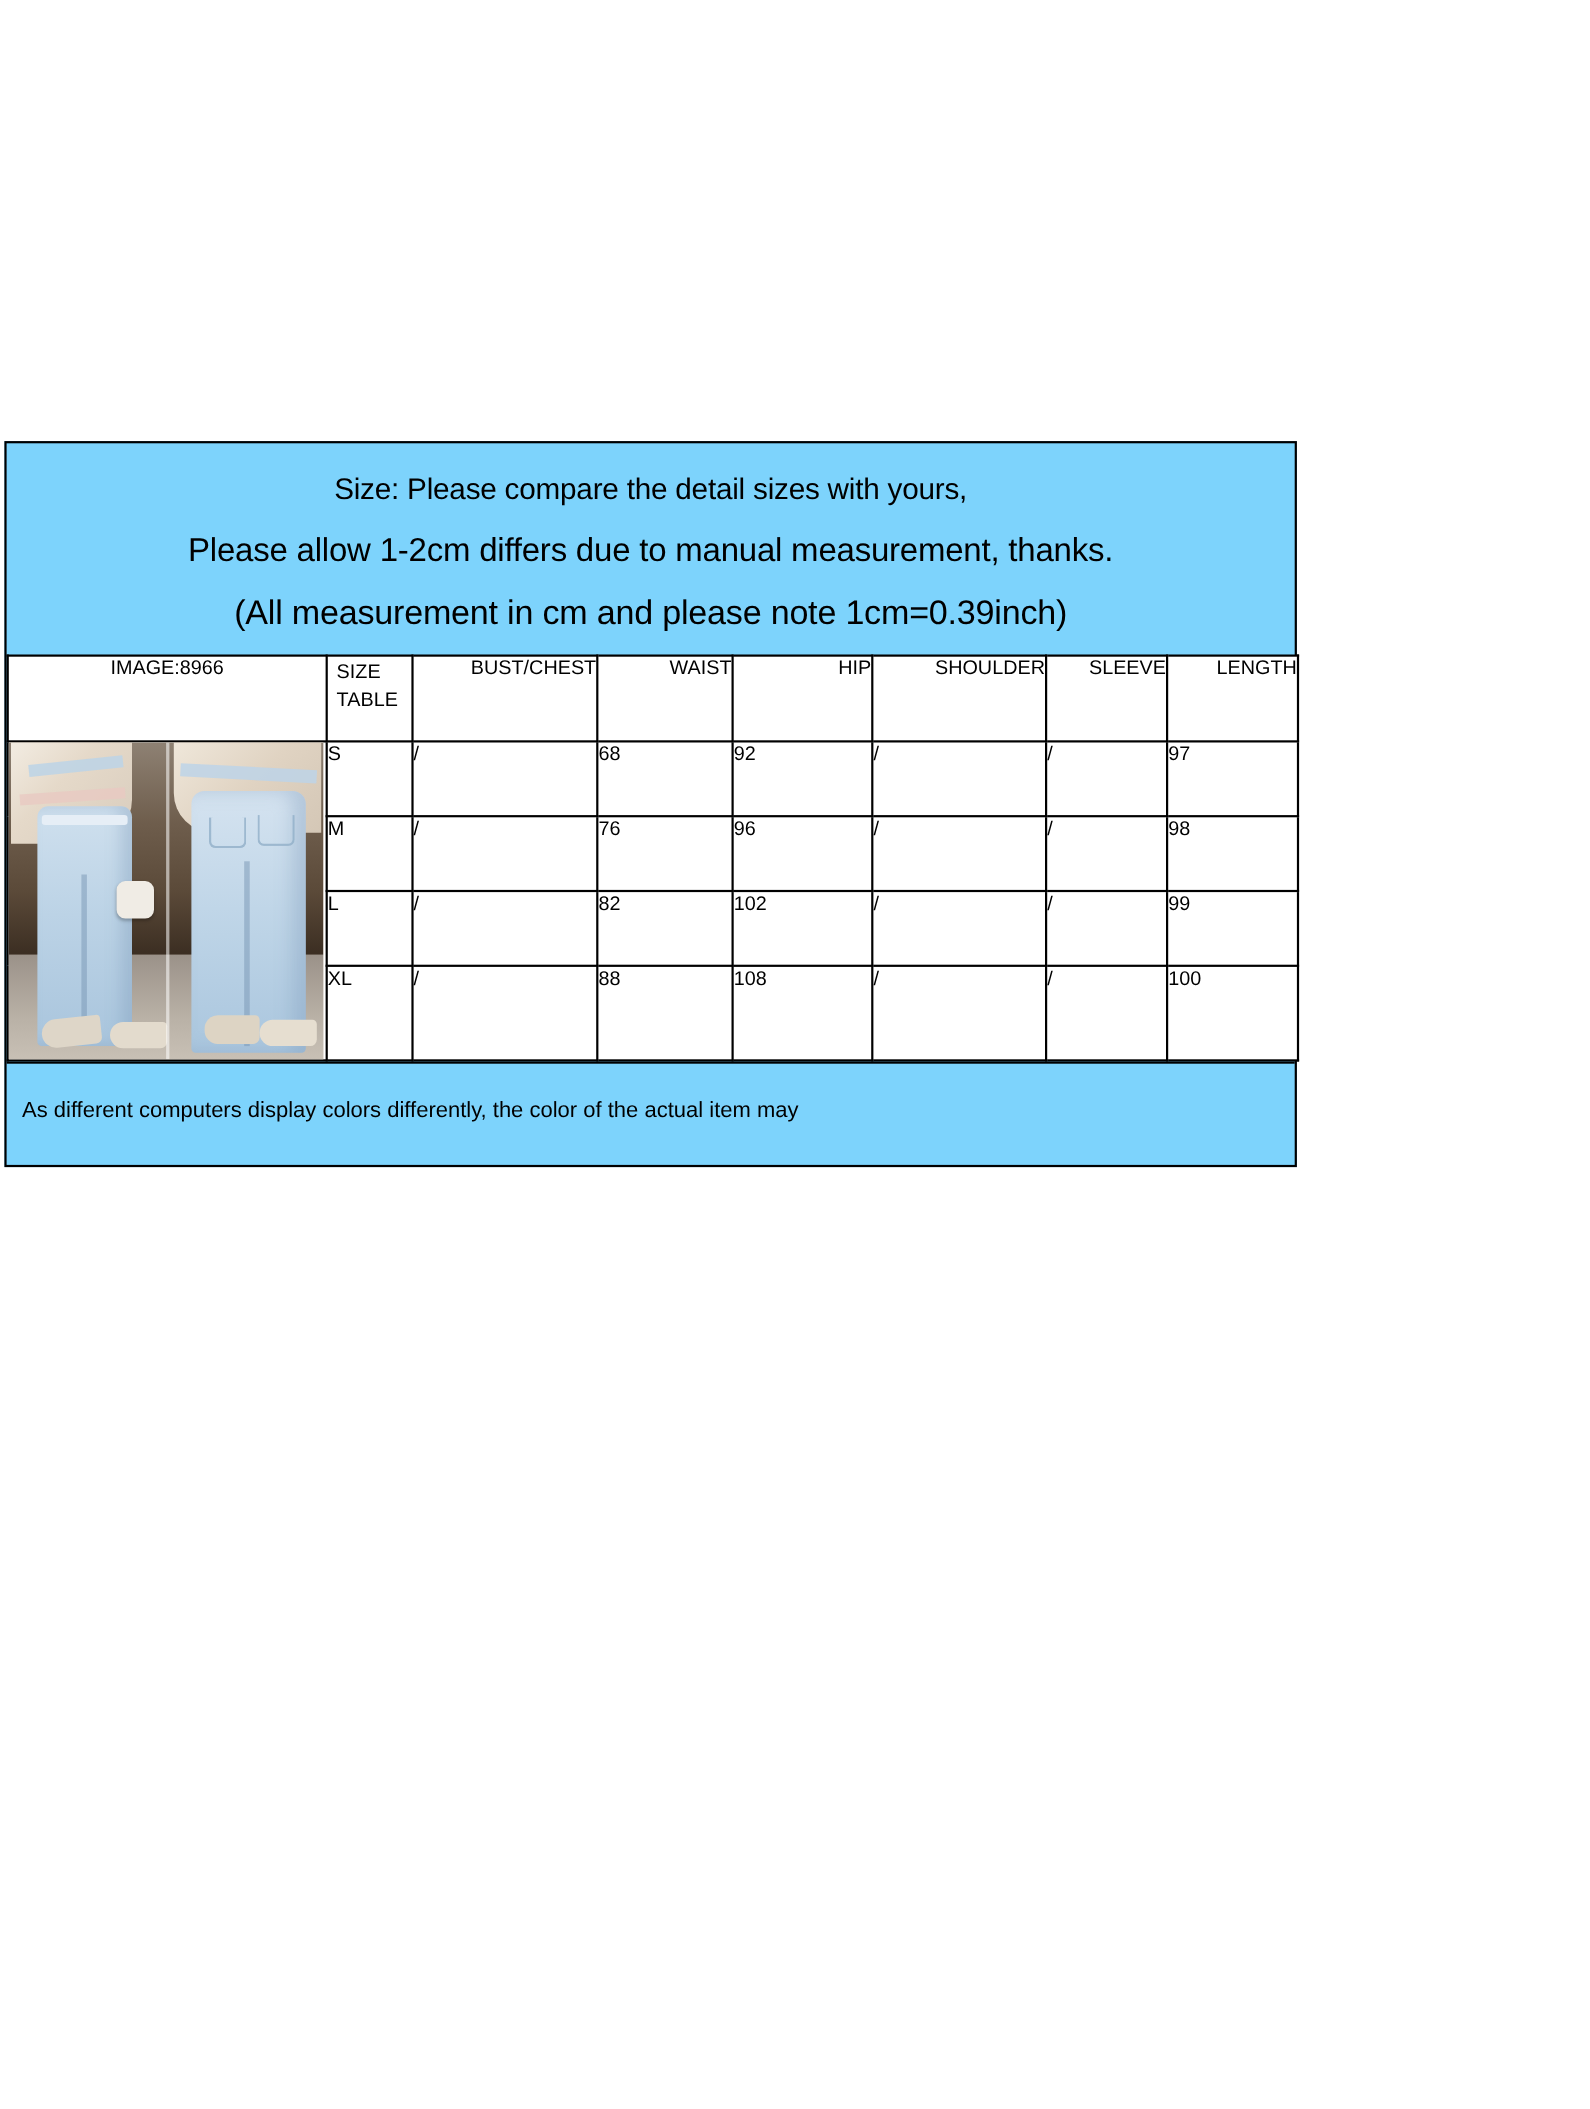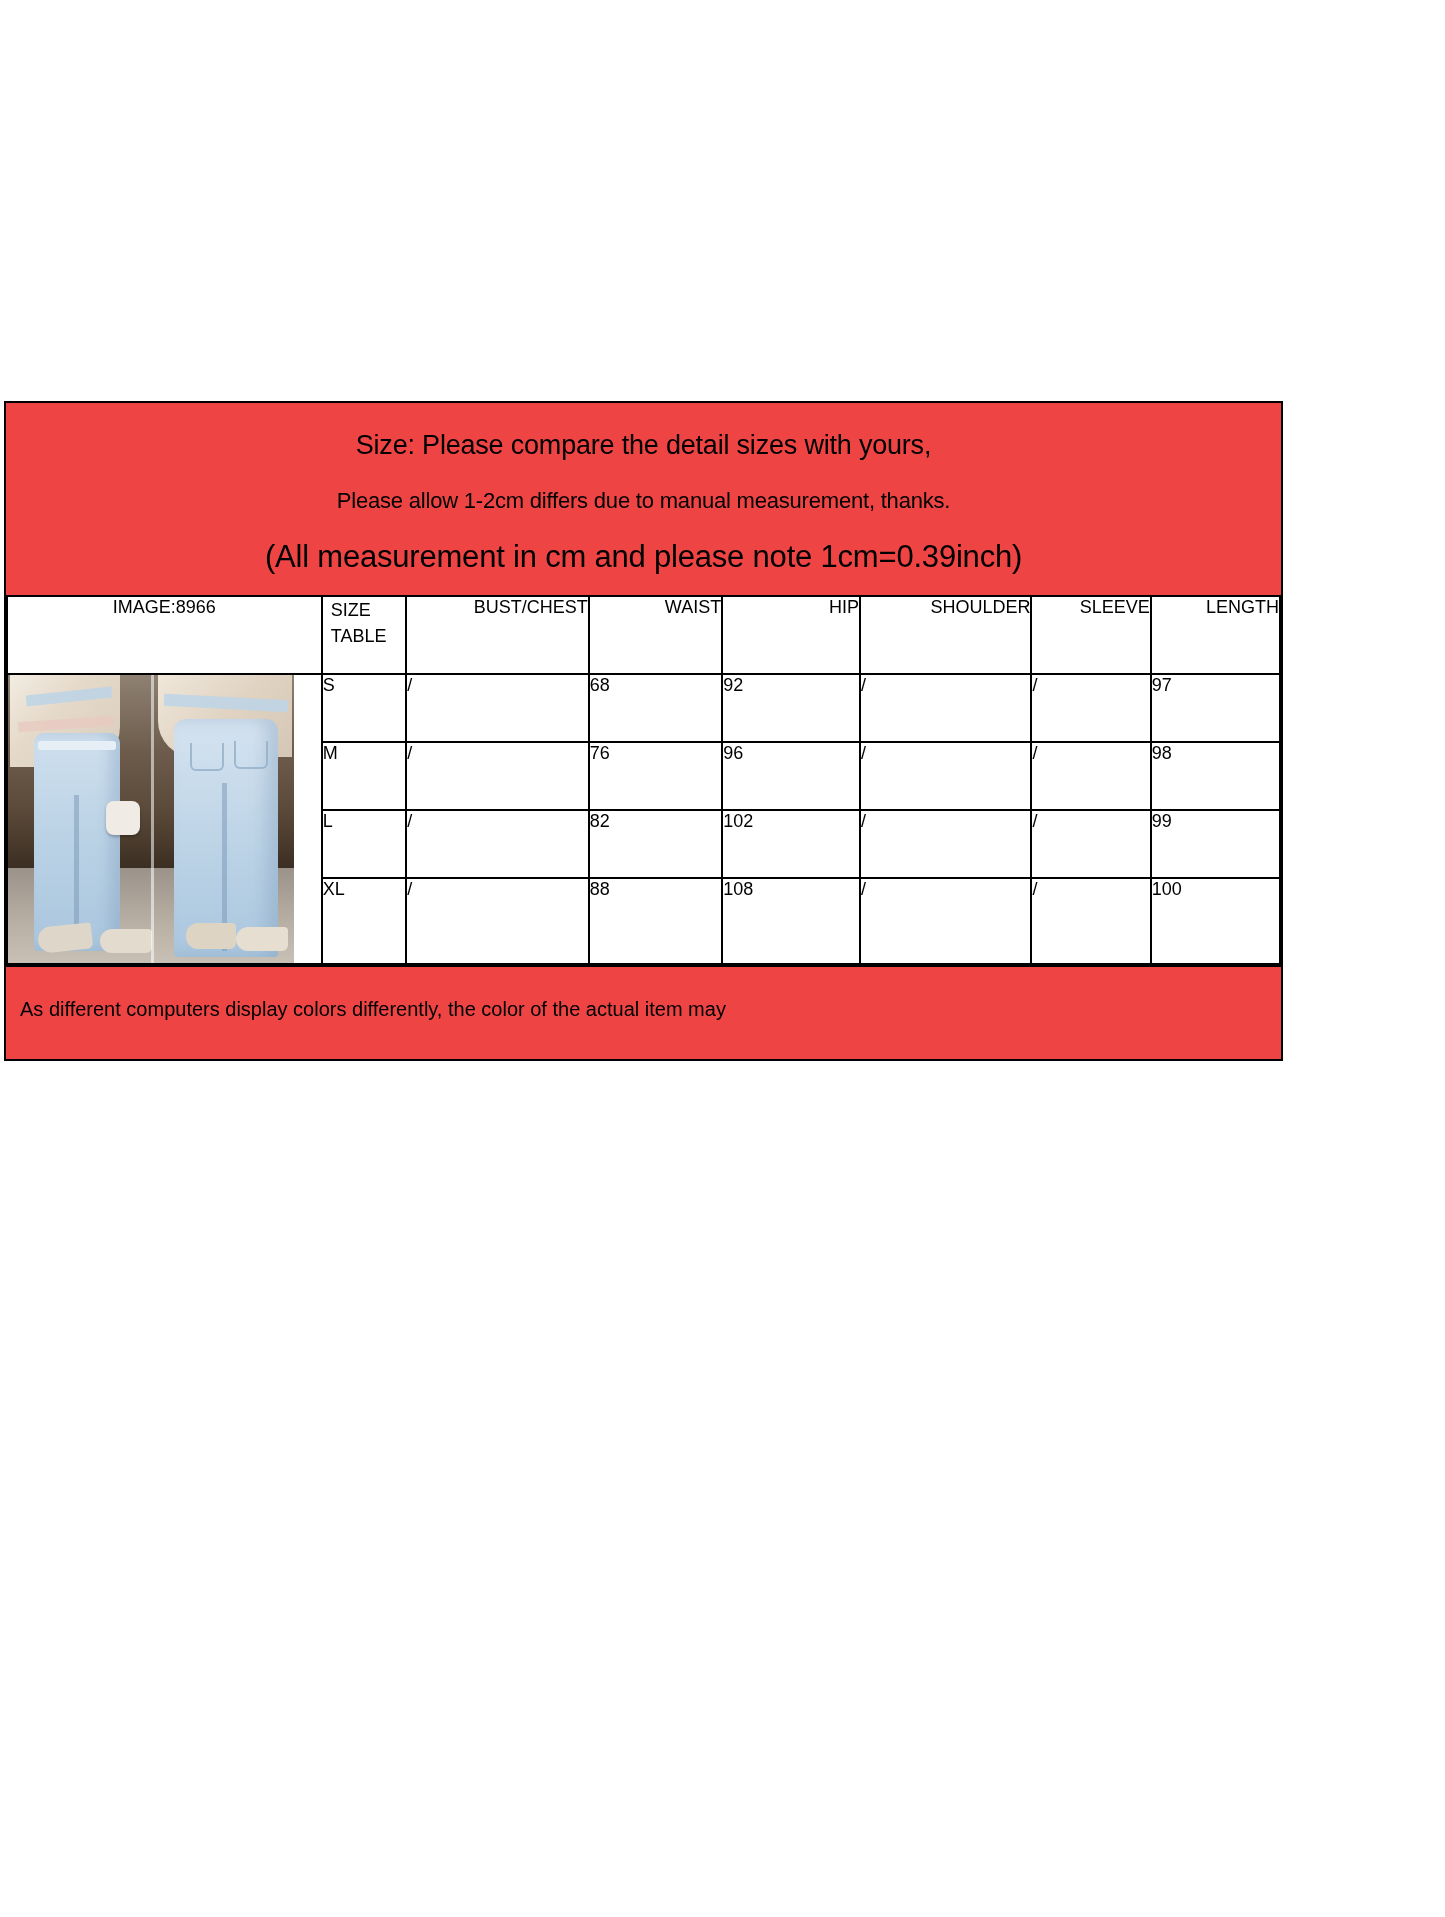--- a/index.html
+++ b/index.html
@@ -13,39 +13,39 @@
     font-family: "Liberation Sans", sans-serif;
     color: #000000;
     position: relative;
     overflow: hidden;
   }
 
   .sheet {
     position: absolute;
     left: 4px;
     top: 401px;
-    width: 1279px;
+    width: 1175px;
     border: 2px solid #000000;
     box-sizing: border-box;
-    background: #ef4444;
+    background: #7dd3fc;
   }
 
   
   .header-notes {
     padding: 14px 0 10px 0;
     text-align: center;
   }
   .header-notes .line {
     font-size: 27px;
     line-height: 56px;
     white-space: nowrap;
     letter-spacing: -0.2px;
   }
   .header-notes .line1 { font-size: 27px; }
-  .header-notes .line2 { font-size: 22px; }
+  .header-notes .line2 { font-size: 30px; }
   .header-notes .line3 { font-size: 31px; }
 
   
   table.size-table {
     border-collapse: collapse;
     width: 100%;
     table-layout: fixed;
   }
   table.size-table td, table.size-table th {
     border: 2px solid #000000;

